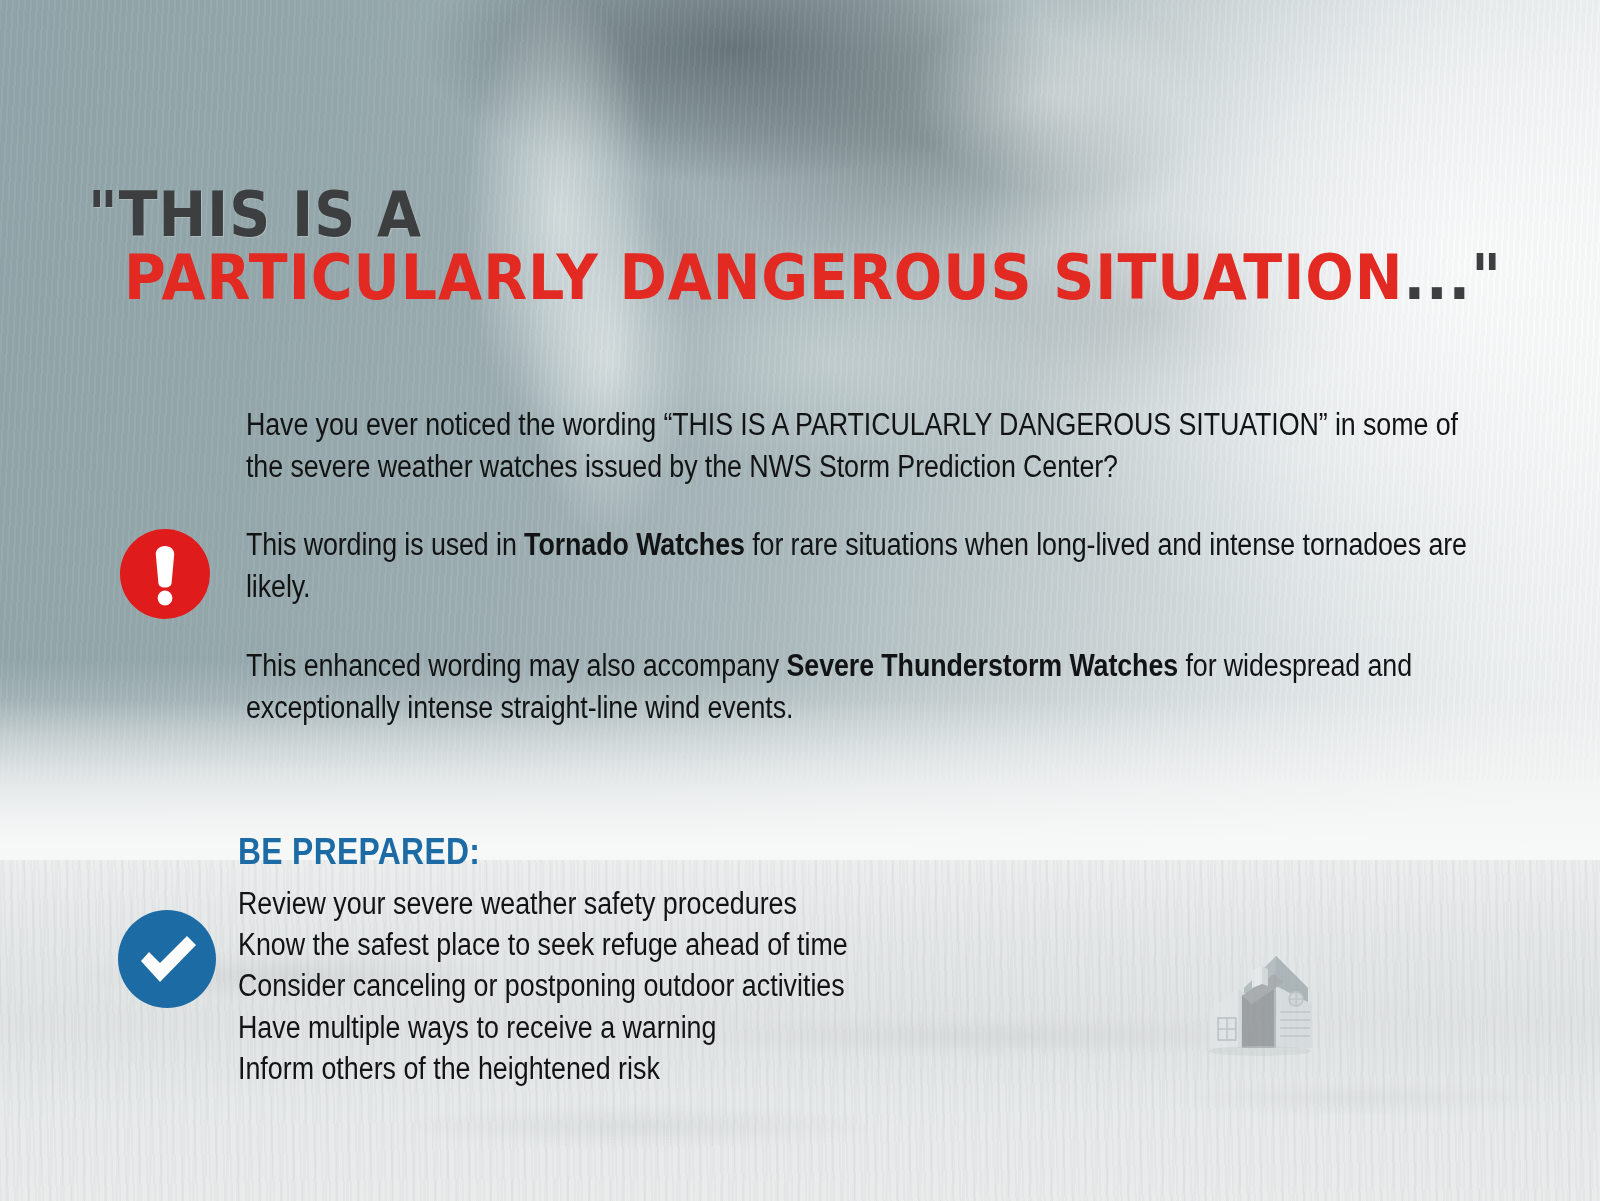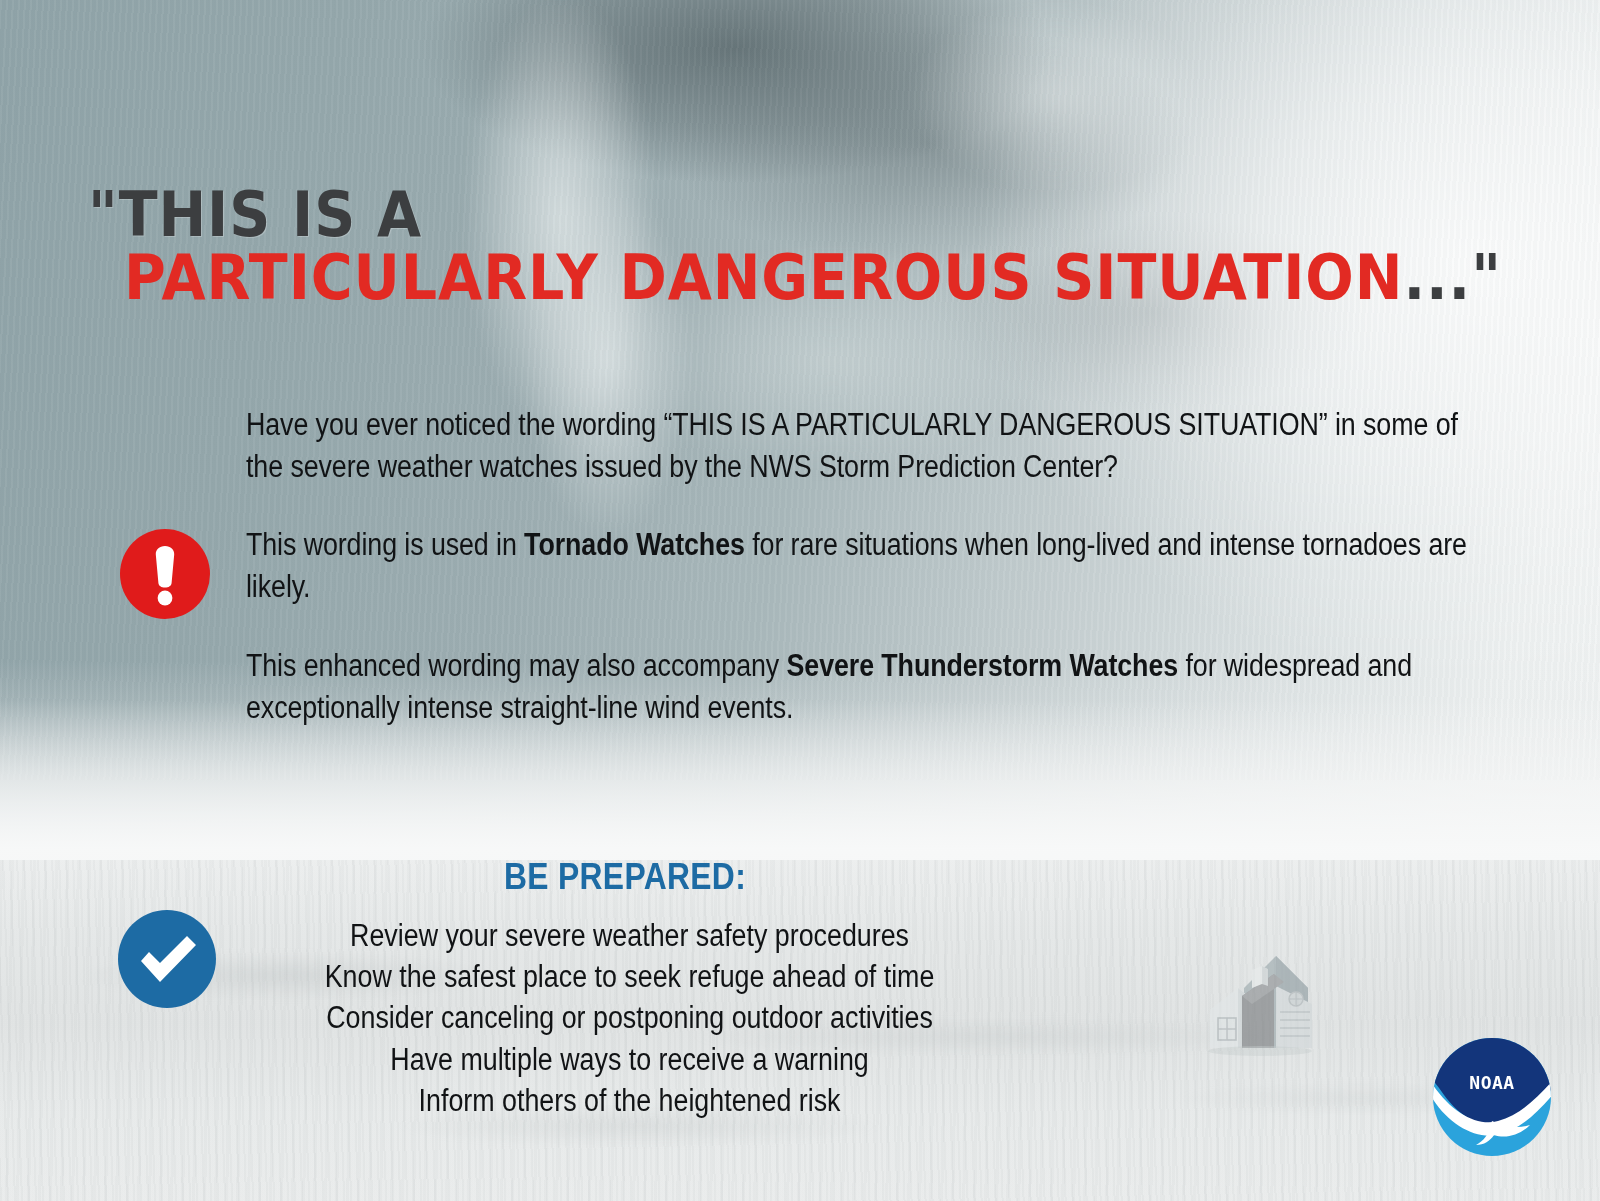--- a/index.html
+++ b/index.html
@@ -187,38 +187,37 @@
     top: 909px;
     width: 100px;
     height: 100px;
     z-index: 7;
   }
 
   
   .prepared {
     position: absolute;
     left: 238px;
-    top: 856px;
+    top: 831px;
     width: 900px;
     z-index: 6;
-    text-align: center;
   }
   .prepared-title {
     font-family: "Liberation Sans", sans-serif;
     font-weight: bold;
     font-size: 37px;
     color: #1d6ba4;
     letter-spacing: 0.4px;
     transform: scaleX(0.86);
     transform-origin: left top;
     margin-bottom: 10px;
   }
   .prepared-list {
     list-style: none;
-    margin: 17px;
+    margin: 0;
     padding: 0;
   }
   .prepared-list li {
     font-family: "Liberation Sans", sans-serif;
     font-size: 31px;
     line-height: 1.33;
     color: #111315;
     transform: scaleX(0.865);
     transform-origin: left top;
     white-space: nowrap;
@@ -332,30 +331,14 @@
       <polygon points="66,14 72,17 72,34 66,32" fill="#ccd2d4"></polygon>
 
       <rect x="22" y="66" width="18" height="22" fill="#dfe5e6" stroke="#a9b1b4" stroke-width="1.6"></rect>
       <line x1="31" y1="66" x2="31" y2="88" stroke="#a9b1b4" stroke-width="1.4"></line>
       <line x1="22" y1="77" x2="40" y2="77" stroke="#a9b1b4" stroke-width="1.4"></line>
 
       <ellipse cx="64" cy="99" rx="52" ry="5" fill="#b9c0c2" opacity="0.45"></ellipse>
     </svg>
   </div>
 
-  <div class="noaa">
-    <svg viewBox="0 0 120 120" width="120" height="120">
-      <defs>
-        <clipPath id="noaaClip">
-            <circle cx="60" cy="60" r="59"></circle>
-          </clipPath>
-      </defs>
-      <g clip-path="url(#noaaClip)">
-        <rect x="0" y="0" width="120" height="120" fill="#2ba3dc"></rect>
-        <path d="M0,0 H120 V52 C104,72 88,84 70,88 C50,92 28,80 12,58 C8,52 3,46 0,42 Z" fill="#13357b"></path>
-        <path d="M-4,40 C16,74 44,90 66,84 C88,78 104,62 124,40 L124,54 C104,78 86,94 64,98 C40,102 12,84 -4,54 Z" fill="#ffffff"></path>
-        <path d="M60,84 C72,90 86,92 98,88 C88,98 74,102 62,98 C58,104 52,108 44,108 C52,104 57,96 58,90 Z" fill="#ffffff"></path>
-      </g>
-      <text x="60" y="52" text-anchor="middle" font-family="DejaVu Sans Mono, monospace" font-size="18" font-weight="bold" letter-spacing="0.5" fill="#ffffff">NOAA</text>
-    </svg>
-  </div>
 
 </div>
 
 </body></html>

